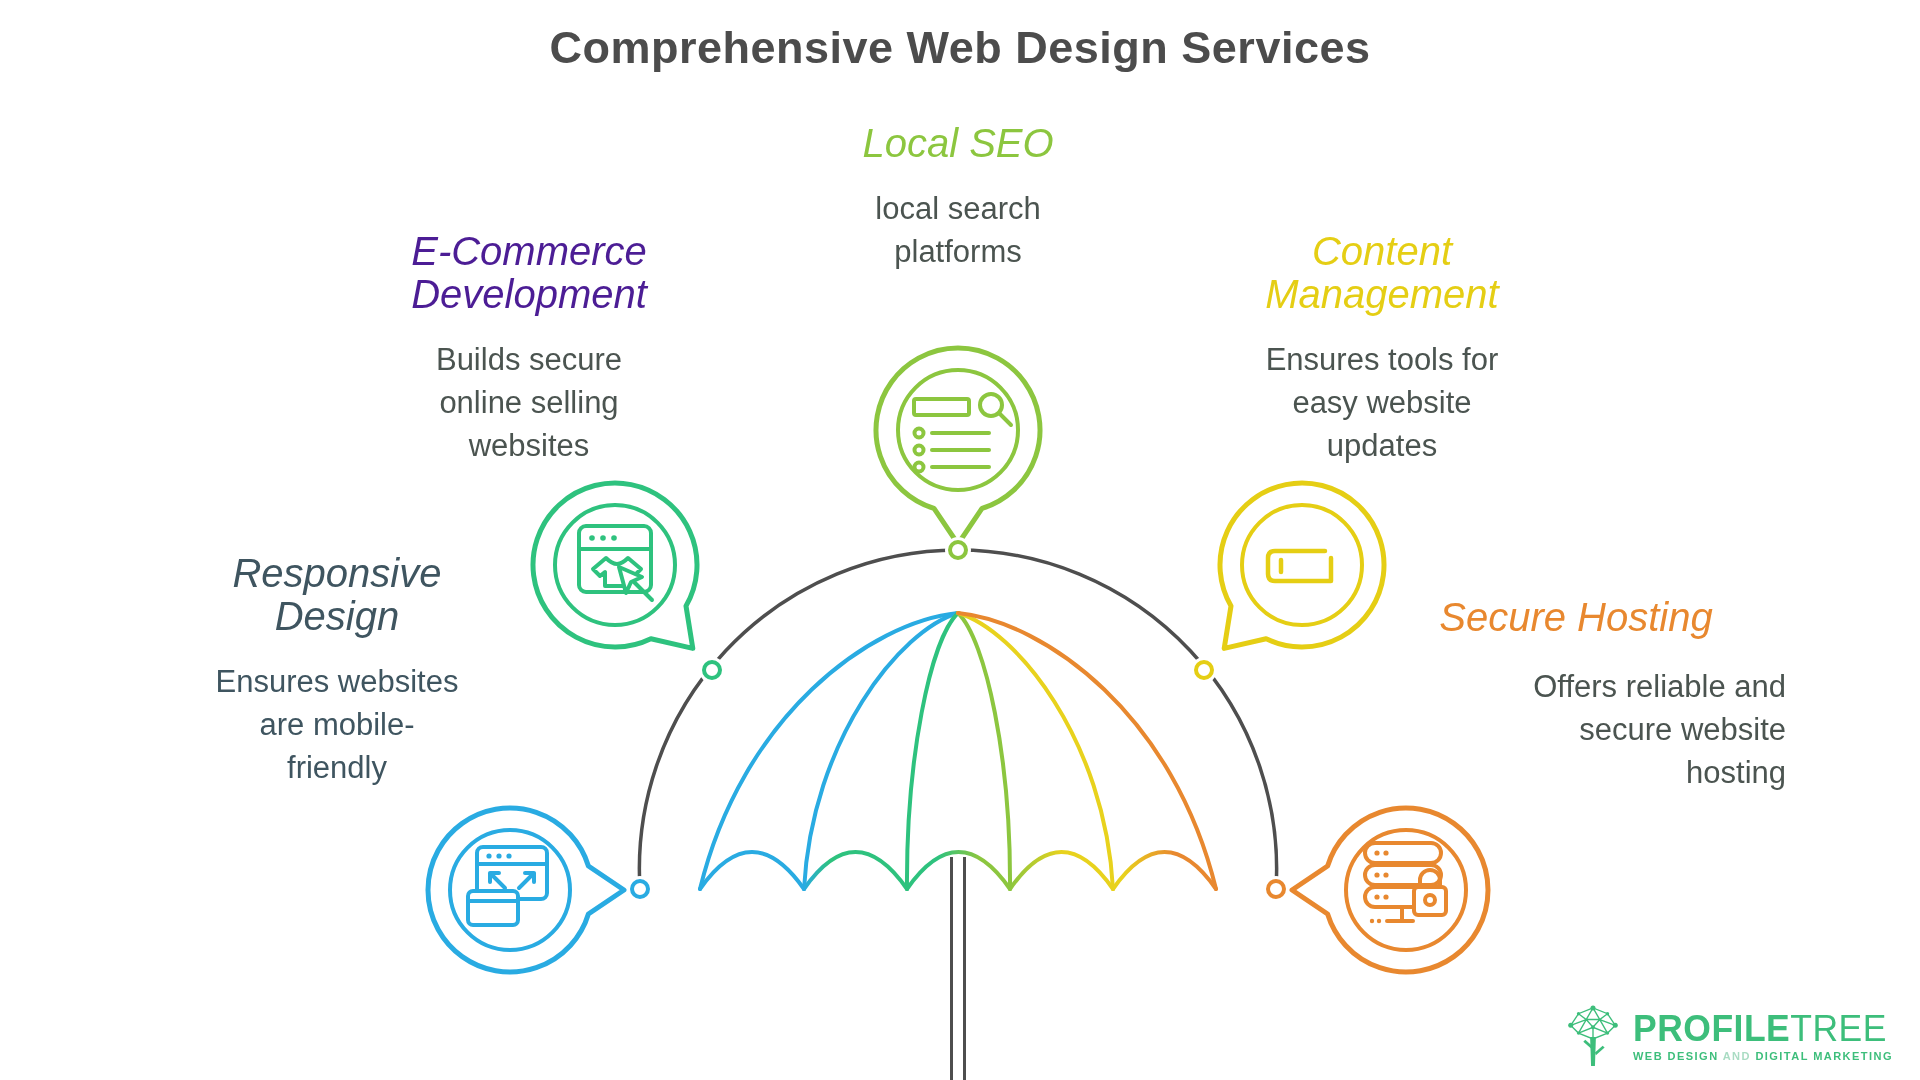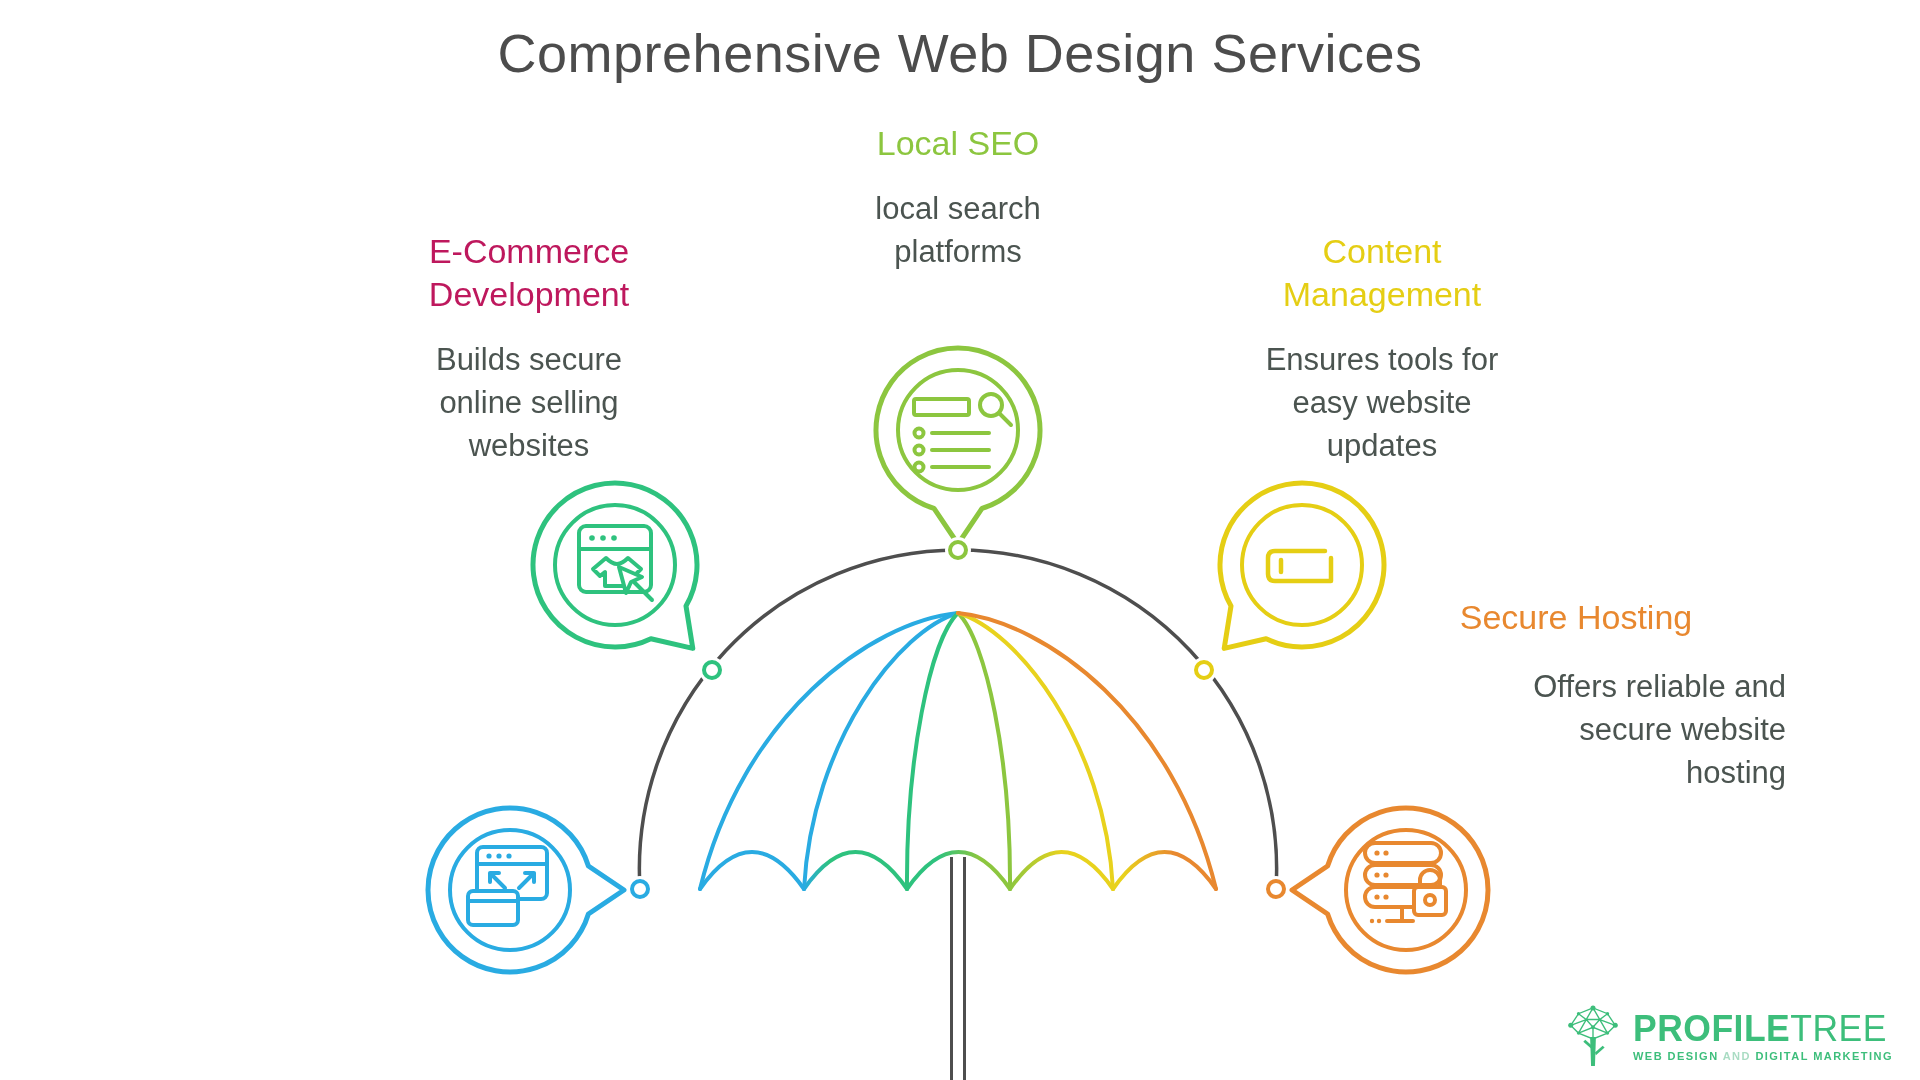--- a/index.html
+++ b/index.html
@@ -1,22 +1,22 @@
 <!DOCTYPE html>
 <html><head>
 <meta charset="utf-8">
 <style>
   html,body{margin:0;padding:0;background:#ffffff;}
   .stage{position:relative;width:1920px;height:1080px;background:#ffffff;overflow:hidden;
          font-family:"Liberation Sans",sans-serif;}
   .page-title{position:absolute;left:0;right:0;top:22px;text-align:center;
-              font-size:54px;font-weight:400;letter-spacing:0.5px;}
+              font-size:45px;font-weight:700;letter-spacing:0.5px;}
   .diagram{position:absolute;left:0;top:0;width:1920px;height:1080px;}
   .svc{position:absolute;width:420px;text-align:center;}
-  .svc .head{font-size:34px;font-weight:400;line-height:43px;}
+  .svc .head{font-size:40px;font-weight:400;line-height:43px;font-style:italic;}
   .svc .desc{font-size:31px;font-weight:400;line-height:43px;margin-top:22px;}
   .svc-local{left:748px;top:122px;}
   .svc-ecom{left:319px;top:230px;}
   .svc-content{left:1172px;top:230px;}
   .svc-responsive{left:127px;top:552px;}
   .svc-hosting{left:1366px;top:596px;}
   .svc-hosting .desc{margin-top:26px;}
   .logo{position:absolute;right:16px;bottom:10px;display:flex;align-items:center;margin-top:40px;}
   .logo .treeicon{margin-right:10px;}
   .logo .words{display:flex;flex-direction:column;}
@@ -175,21 +175,21 @@
     <div class="head" style="color: rgb(140, 198, 63);">
       <div>Local SEO</div>
     </div>
     <div class="desc" style="color: rgb(75, 84, 80);">
       <div>local search</div>
       <div>platforms</div>
     </div>
   </div>
 
   <div class="svc svc-ecom">
-    <div class="head" style="color: #be185d;">
+    <div class="head" style="color: #4c1d95;">
       <div>E-Commerce</div>
       <div>Development</div>
     </div>
     <div class="desc" style="color: rgb(75, 84, 80);">
       <div>Builds secure</div>
       <div>online selling</div>
       <div>websites</div>
     </div>
   </div>
 
@@ -198,20 +198,31 @@
       <div>Content</div>
       <div>Management</div>
     </div>
     <div class="desc" style="color: rgb(75, 84, 80);">
       <div>Ensures tools for</div>
       <div>easy website</div>
       <div>updates</div>
     </div>
   </div>
 
+  <div class="svc svc-responsive">
+    <div class="head" style="color: rgb(63, 85, 96);">
+      <div>Responsive</div>
+      <div>Design</div>
+    </div>
+    <div class="desc" style="color: rgb(63, 85, 96);">
+      <div>Ensures websites</div>
+      <div>are mobile-</div>
+      <div>friendly</div>
+    </div>
+  </div>
 
   <div class="svc svc-hosting">
     <div class="head" style="color: rgb(232, 136, 47);">
       <div>Secure Hosting</div>
     </div>
     <div class="desc" style="color: rgb(75, 84, 80); text-align: right;">
       <div>Offers reliable and</div>
       <div>secure website</div>
       <div>hosting</div>
     </div>

